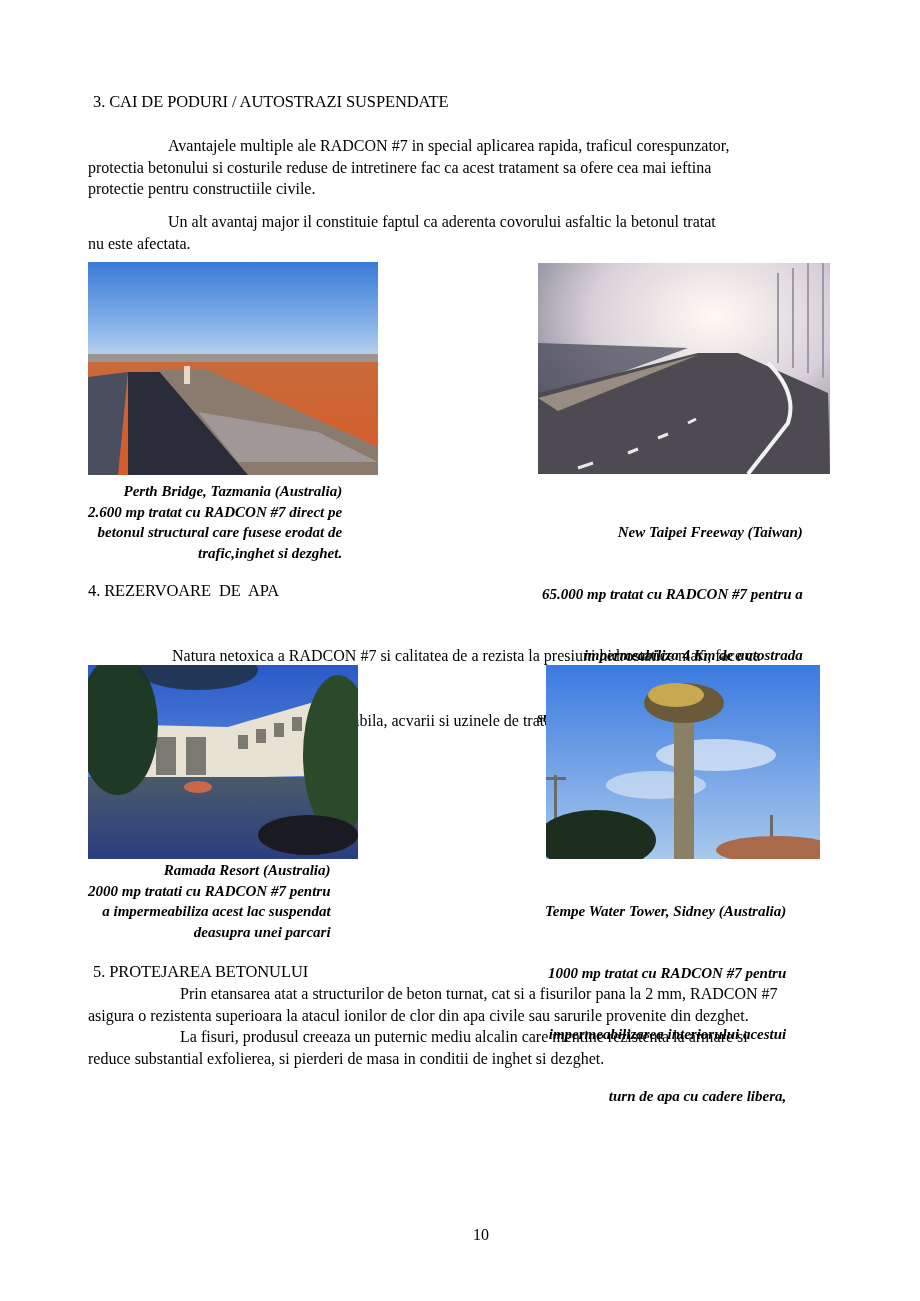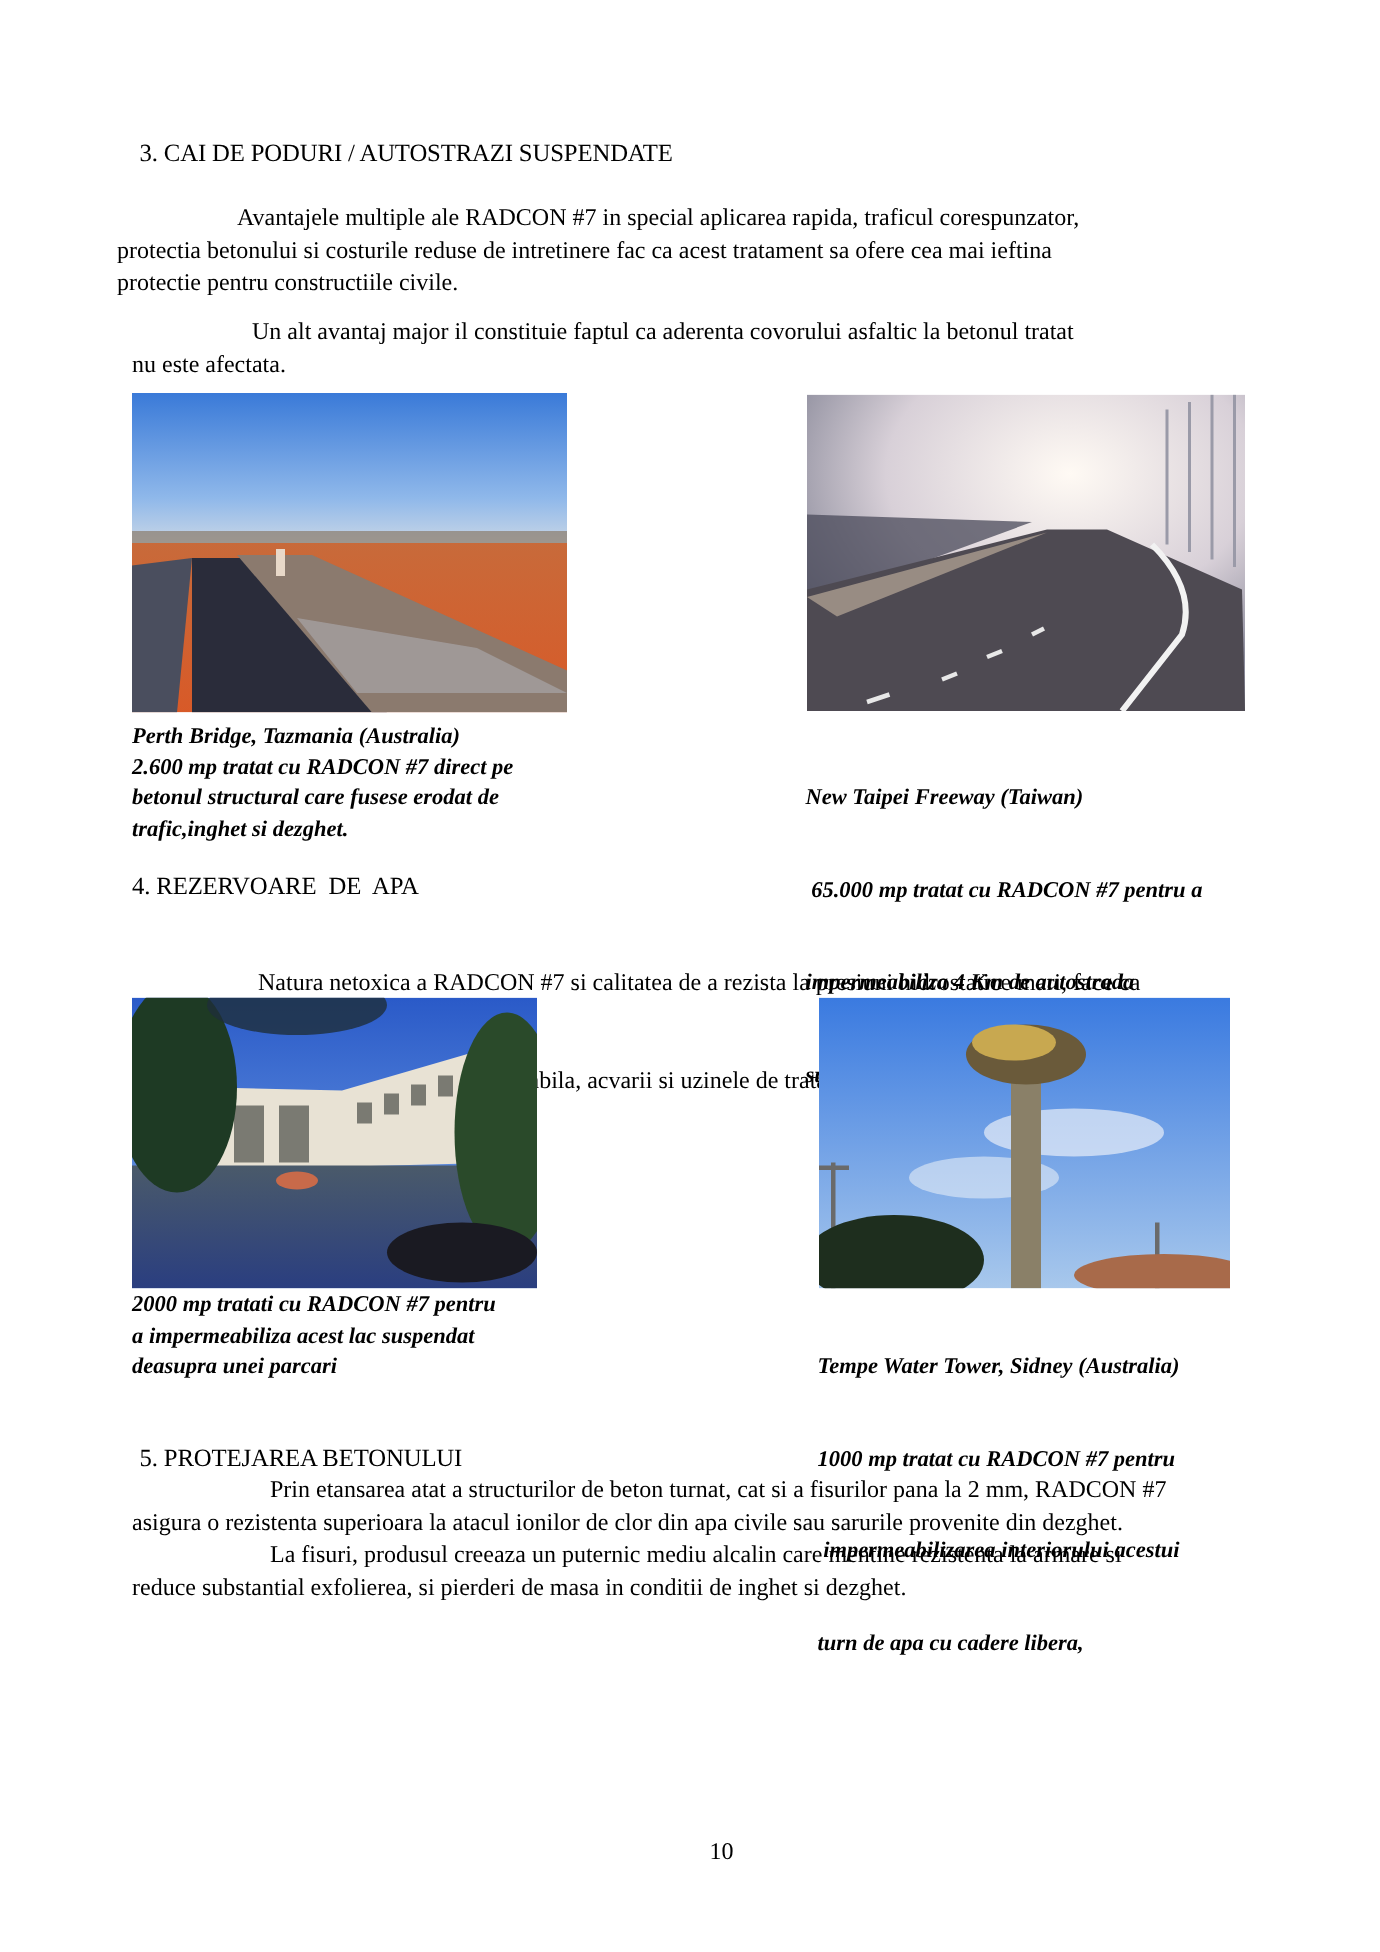--- a/index.html
+++ b/index.html
@@ -1,31 +1,31 @@
 <!DOCTYPE html>
 <html><head>
 <meta charset="utf-8">
 <style>
   html, body { margin: 0; padding: 0; background: #ffffff; }
   body { width: 920px; height: 1301px; position: relative; overflow: hidden;
          font-family: "Liberation Serif", "DejaVu Serif", serif; color: #000; }
   .abs { position: absolute; }
   .h { font-weight: normal; font-size: 16.5px; letter-spacing: -0.1px; white-space: nowrap; }
   .p { font-size: 16px; line-height: 21.5px; white-space: nowrap; }
-  .cap { font-style: italic; font-weight: bold; font-size: 15px; line-height: 20.5px; white-space: nowrap; }
+  .cap { font-style: italic; font-weight: bold; font-size: 15px; line-height: 20.5px; white-space: nowrap; text-align: right; }
   .photo { position: absolute; overflow: hidden; }
   .photo svg { display: block; width: 100%; height: 100%; }
   .pagenum { font-size: 16px; }
 </style>
 </head>
 <body>
 
 <div class="abs h" style="left:93px; top:92px;">3. CAI DE PODURI / AUTOSTRAZI SUSPENDATE</div>
 
-<div class="abs p" style="left:78px; top:135px;">
+<div class="abs p" style="left:88px; top:135px;">
   <div style="padding-left:80px">Avantajele multiple ale RADCON #7 in special aplicarea rapida, traficul corespunzator,</div>
   <div>protectia betonului si costurile reduse de intretinere fac ca acest tratament sa ofere cea mai ieftina</div>
   <div>protectie pentru constructiile civile.</div>
 </div>
 <div class="abs p" style="left:88px; top:199px;margin-top:12px;">
   <div style="padding-left:80px">Un alt avantaj major il constituie faptul ca aderenta covorului asfaltic la betonul tratat</div>
   <div>nu este afectata.</div>
 </div>
 
 <div class="photo" style="left:88px; top:262px; width:290px; height:213px;">
@@ -147,20 +147,21 @@
     <ellipse cx="130" cy="30" rx="28" ry="12" fill="#c8a850"></ellipse>
     <rect x="8" y="110" width="3" height="84" fill="#6a6a6a"></rect>
     <rect x="0" y="112" width="20" height="3" fill="#6a6a6a"></rect>
     <rect x="224" y="150" width="3" height="44" fill="#6a6a6a"></rect>
     <ellipse cx="50" cy="175" rx="60" ry="30" fill="#1e2e1e"></ellipse>
     <ellipse cx="230" cy="185" rx="60" ry="14" fill="#a86a4a"></ellipse>
   </svg>
 </div>
 
 <div class="abs cap" style="left:88px; top:860px;">
+  <div>Ramada Resort (Australia)</div>
   <div>2000 mp tratati cu RADCON #7 pentru</div>
   <div>a impermeabiliza acest lac suspendat</div>
   <div>deasupra unei parcari</div>
 </div>
 <div class="abs cap" style="left:545px; top:860px; white-space:pre;">
   <div>Tempe Water Tower, Sidney (Australia)</div>
   <div>1000 mp tratat cu RADCON #7 pentru</div>
   <div> impermeabilizarea interiorului acestui</div>
   <div>turn de apa cu cadere libera,</div>
 </div>

